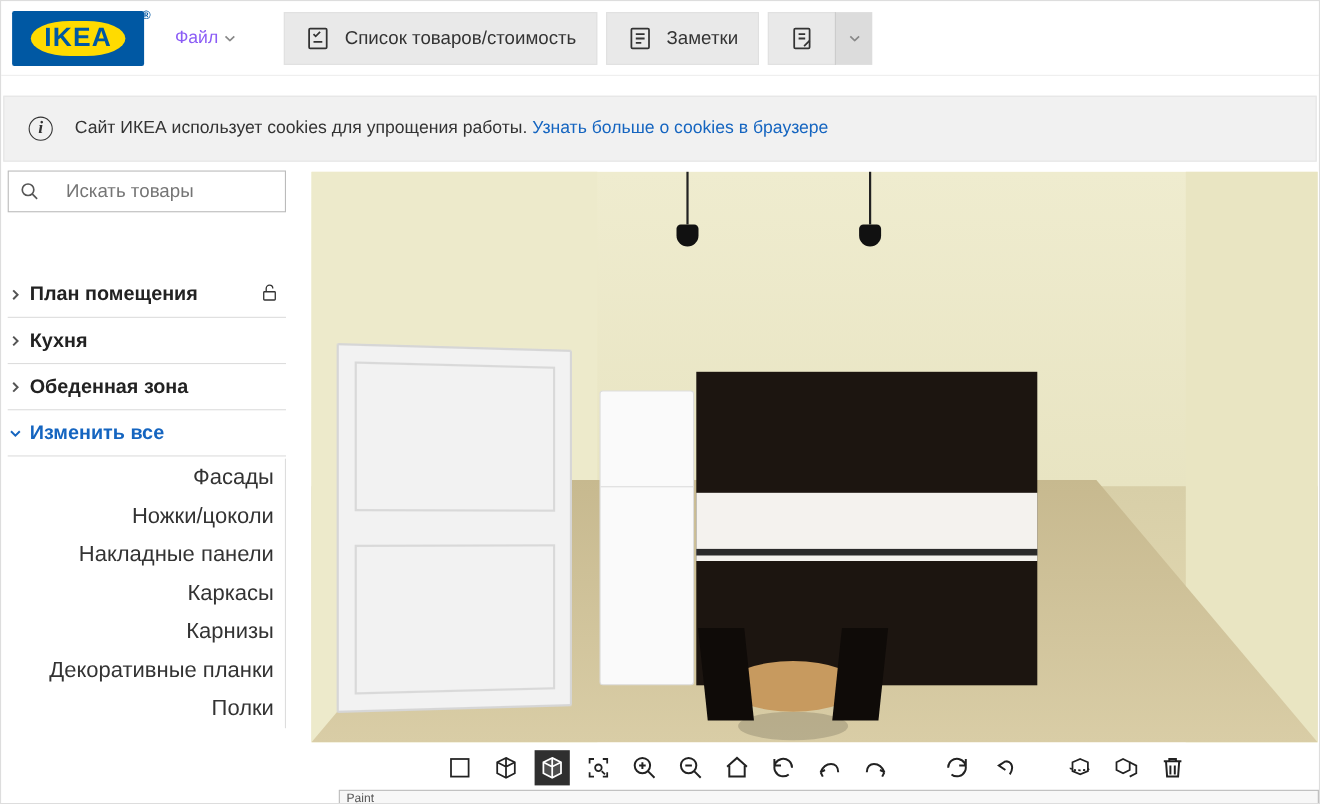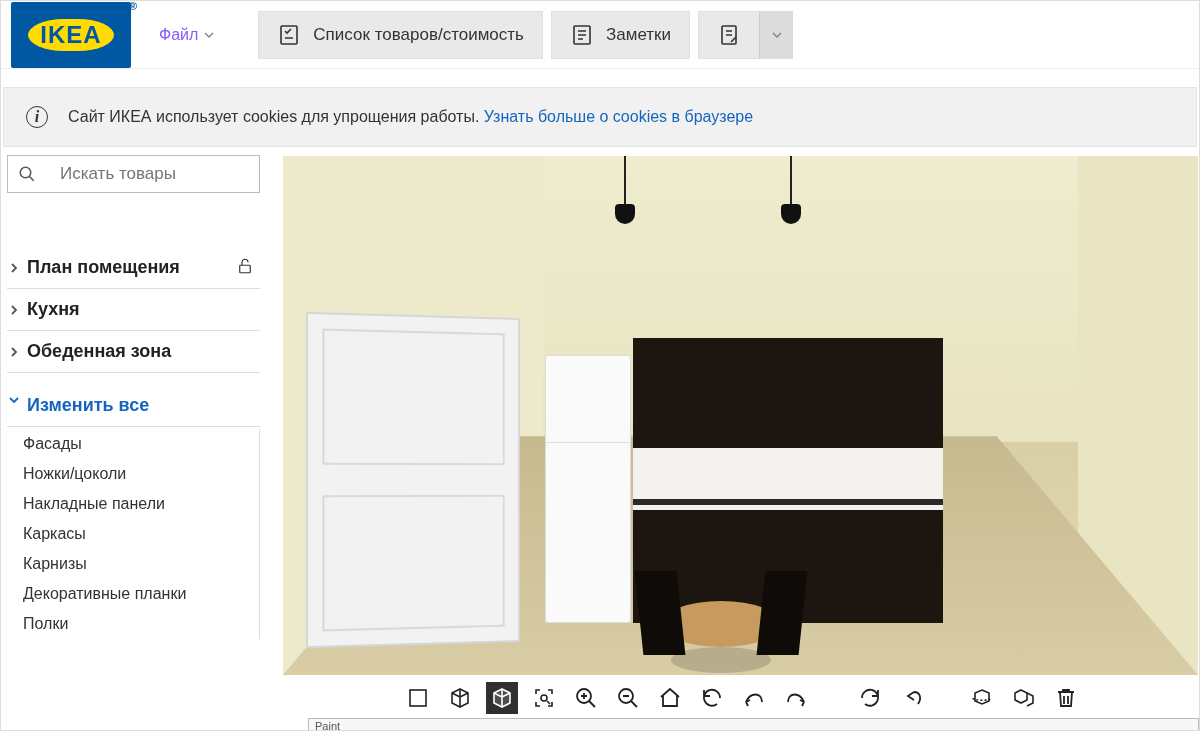--- a/index.html
+++ b/index.html
@@ -1,21 +1,21 @@
 <!DOCTYPE html>
 <html><head>
 <meta charset="utf-8">
 <style>
   * { box-sizing: border-box; margin: 0; padding: 0; }
   body { font-family: Arial, Helvetica, sans-serif; font-size: 14px; color: #222; background: #fff; width: 1200px; height: 731px; overflow: hidden; border: 1px solid #ddd; }
 
   
   .topbar { display: flex; align-items: center; height: 68px; padding: 0 10px 0 10px; gap: 8px; border-bottom: 1px solid #eee; }
   .logo-wrap { position: relative; margin-right: 10px; }
-  .logo { width: 120px; height: 66px; background: #0058a3; display: flex; align-items: center; justify-content: center; border-radius: 2px; }
+  .logo { width: 120px; height: 50px; background: #0058a3; display: flex; align-items: center; justify-content: center; border-radius: 2px; }
   .logo-inner { background: #ffdb00; color: #0058a3; font-weight: 900; font-size: 24px; letter-spacing: 1px; padding: 2px 12px; border-radius: 50%/60%; }
   .logo-r { position: absolute; top: -2px; right: -6px; color: #0058a3; font-size: 11px; font-weight: bold; }
 
   .menu-item { display: flex; align-items: center; gap: 6px; padding: 8px 10px; cursor: pointer; color: #8b5cf6; font-size: 16px; }
   .chev { width: 10px; height: 6px; }
 
   .tool-btn { display: flex; align-items: center; gap: 12px; background: #e9e9e9; border: 1px solid #e0e0e0; padding: 10px 18px; height: 48px; font-size: 17px; color: #333; cursor: pointer; }
   .tool-btn.primary { background: #1e90d8; color: #fff; border-color: #1e90d8; }
   .tool-btn.primary.trunc { padding-right: 4px; }
   .dd-caret { width: 34px; height: 48px; background: #dcdcdc; display: flex; align-items: center; justify-content: center; border-left: 1px solid #ccc; margin-left: -1px; }
@@ -28,25 +28,25 @@
   
   .main { display: flex; height: calc(731px - 68px - 78px); }
   .sidebar { width: 265px; padding: 6px 6px 0 6px; }
   .search { display: flex; align-items: center; gap: 24px; border: 1px solid #bbb; padding: 8px 10px; margin-bottom: 54px; }
   .search input { border: none; outline: none; font-size: 17px; color: #666; width: 100%; }
   .search svg { flex: 0 0 auto; }
 
   .cat { display: flex; align-items: flex-start; justify-content: space-between; border-bottom: 1px solid #ddd; padding: 10px 6px 10px 2px; cursor: pointer; }
   .cat-left { display: flex; align-items: center; gap: 8px; }
   .cat-label { font-size: 18px; font-weight: 700; color: #222; }
-  .cat.active .cat-label { color: #1565c0; margin-top: 12px; }
+  .cat.active .cat-label { color: #1565c0; }
   .cat .arrow { width: 10px; height: 10px; }
 
   .sublist { border-right: 1px solid #ddd; max-height: 246px; overflow-y: auto; margin-top: 2px; }
-  .subitem { padding: 6px 10px 6px 16px; font-size: 16px; color: #333; cursor: pointer; }
+  .subitem { padding: 6px 10px 6px 16px; font-size: 20px; color: #333; cursor: pointer; text-align: right; }
 
   
   .canvas-col { flex: 1; display: flex; flex-direction: column; padding: 6px 0 0 16px; }
   .render { position: relative; flex: 1; background: linear-gradient(#efeccf, #e8e4c2 55%, #d8cfa8 55.2%, #e6dcb5 100%); overflow: hidden; border: 1px solid #fff; }
 
   
   .wall-left { position: absolute; left: 0; top: 0; width: 260px; height: 100%; background: #edeacb; transform-origin: left center; }
   .wall-right { position: absolute; right: 0; top: 0; width: 120px; height: 100%; background: #e9e5c2; }
   .floor { position: absolute; left: 0; right: 0; bottom: 0; height: 46%; background: linear-gradient(#c7b98f, #d9cda6); clip-path: polygon(22% 0, 78% 0, 100% 100%, 0 100%); }
   .door { position: absolute; left: 24px; bottom: 30px; width: 216px; height: 330px; background: #f2f2f2; border: 2px solid #d6d6d6; border-radius: 2px; transform: perspective(800px) rotateY(8deg); }

